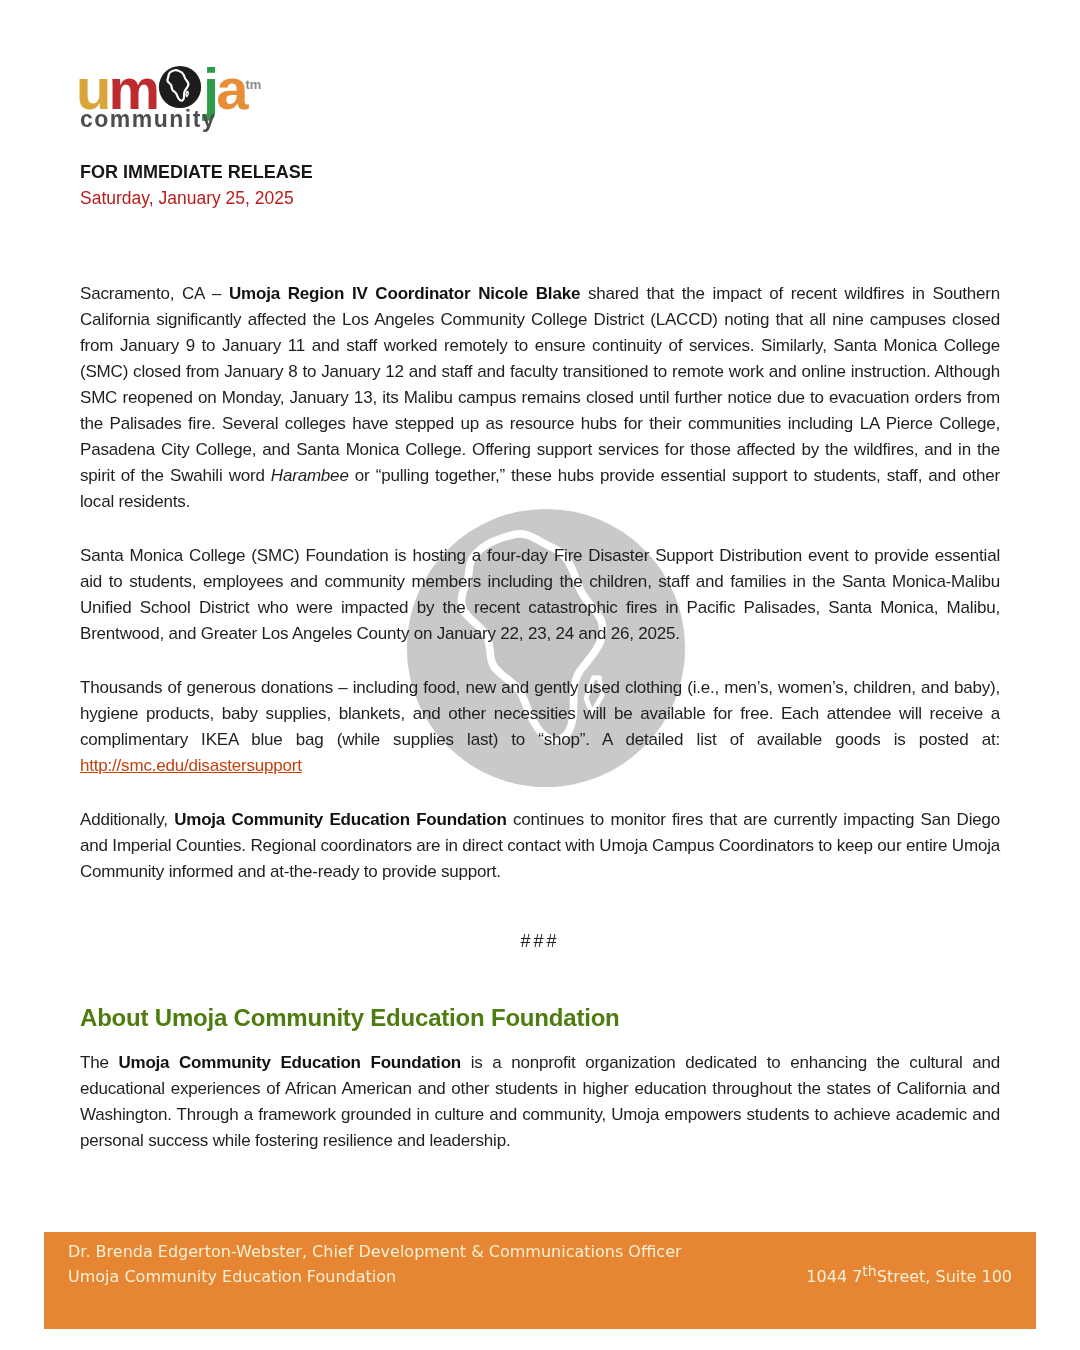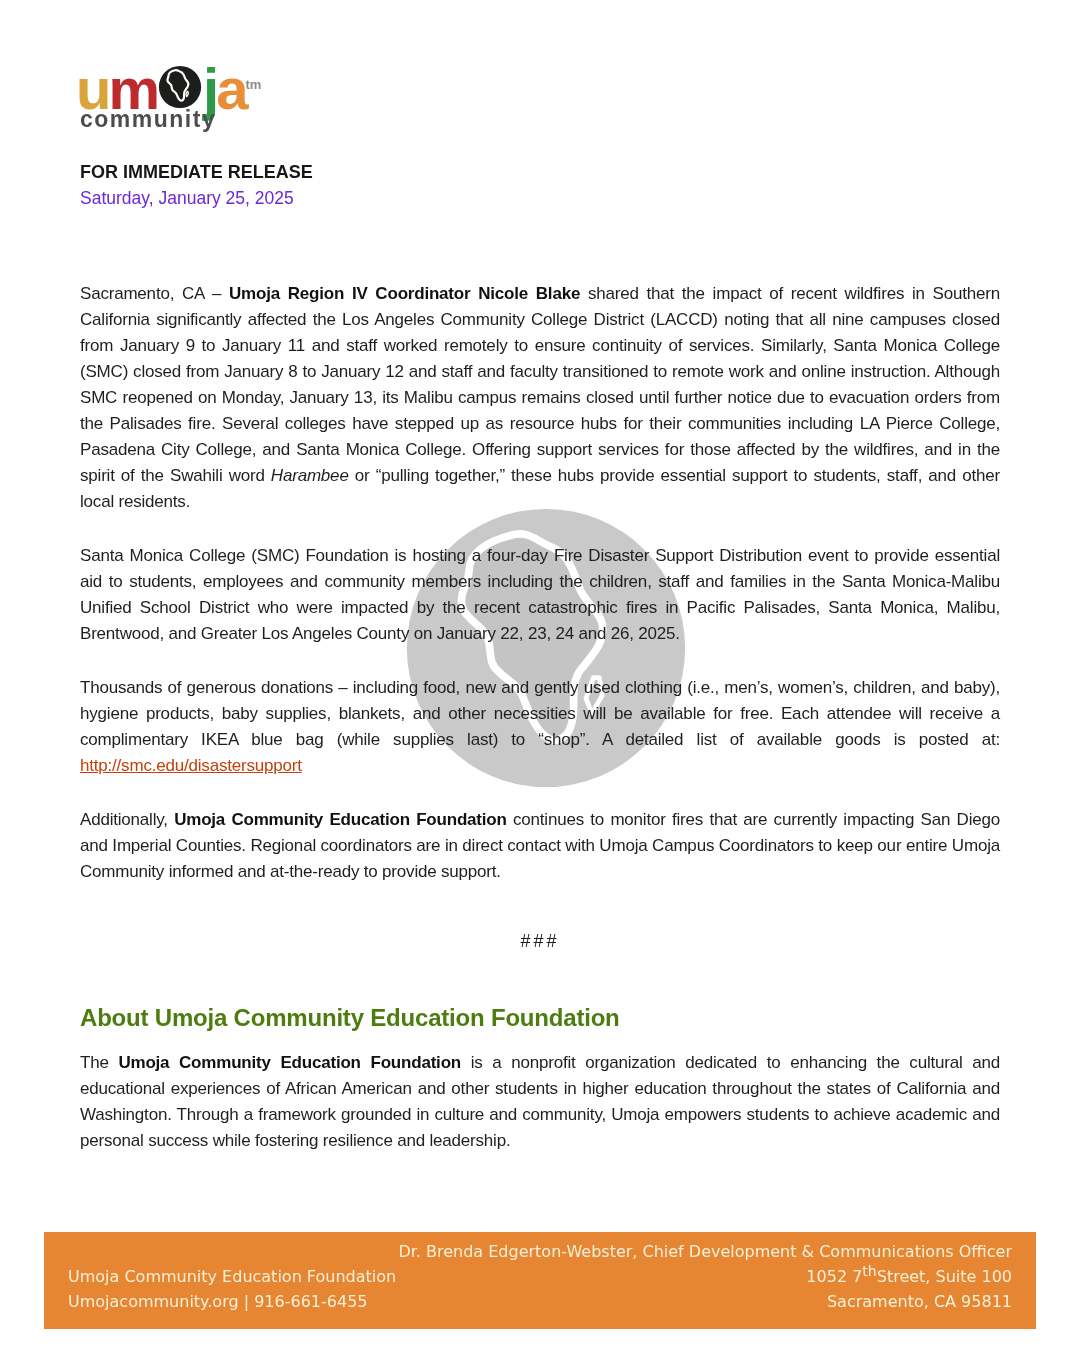--- a/index.html
+++ b/index.html
@@ -48,21 +48,21 @@
     font-size: 23px;
     font-weight: 600;
     color: #4D4D4F;
     letter-spacing: 1.5px;
     margin-top: -12px;
     margin-left: 4px;
   }
   
   .masthead { margin-bottom: 70px; }
   .release-label { font-size: 18px; font-weight: bold; color: #171717; line-height: 26px; }
-  .release-date { font-size: 17.5px; color: #6d28d9; line-height: 26px; }
+  .release-date { font-size: 17.5px; color: #b91c1c; line-height: 26px; }
   
   .headline {
     font-size: 18px;
     font-weight: bold;
     color: #111111;
     margin-bottom: 22px;
     letter-spacing: -0.2px;
   }
   
   .body-p {
@@ -98,21 +98,21 @@
     top: 1232px;
     height: 97px;
     background: #E78632;
     z-index: 2;
     color: #F6F0D8;
     font-family: "DejaVu Sans", sans-serif;
     font-size: 16px;
     line-height: 25px;
     padding: 7px 24px 0 24px;
   }
-  .footer-line1 { text-align: right; }
+  .footer-line1 { text-align: left; }
   .footer-row { display: flex; justify-content: space-between; }
   .footer sup { font-size: 14px; vertical-align: super; line-height: 0; }
 </style>
 </head>
 <body>
 
 <div class="page">
 
   <div class="watermark">
     <svg viewBox="0 0 100 100" width="296" height="296" aria-hidden="true">
@@ -151,21 +151,17 @@
 
     <div class="about-heading">About Umoja Community Education Foundation</div>
     <p class="body-p"><span>The </span><b>Umoja Community Education Foundation</b><span> is a nonprofit organization dedicated to enhancing the cultural and educational experiences of African American and other students in higher education throughout the states of California and Washington. Through a framework grounded in culture and community, Umoja empowers students to achieve academic and personal success while fostering resilience and leadership.</span></p>
 
   </div>
 
   <div class="footer">
     <div class="footer-line1">Dr. Brenda Edgerton-Webster, Chief Development &amp; Communications Officer</div>
     <div class="footer-row">
       <span>Umoja Community Education Foundation</span>
-      <span><span>1052 7</span><sup>th</sup><span>Street, Suite 100</span></span>
-    </div>
-    <div class="footer-row">
-      <span>Umojacommunity.org | 916-661-6455</span>
-      <span>Sacramento, CA 95811</span>
+      <span><span>1044 7</span><sup>th</sup><span>Street, Suite 100</span></span>
     </div>
   </div>
 
 </div>
 
 </body></html>

